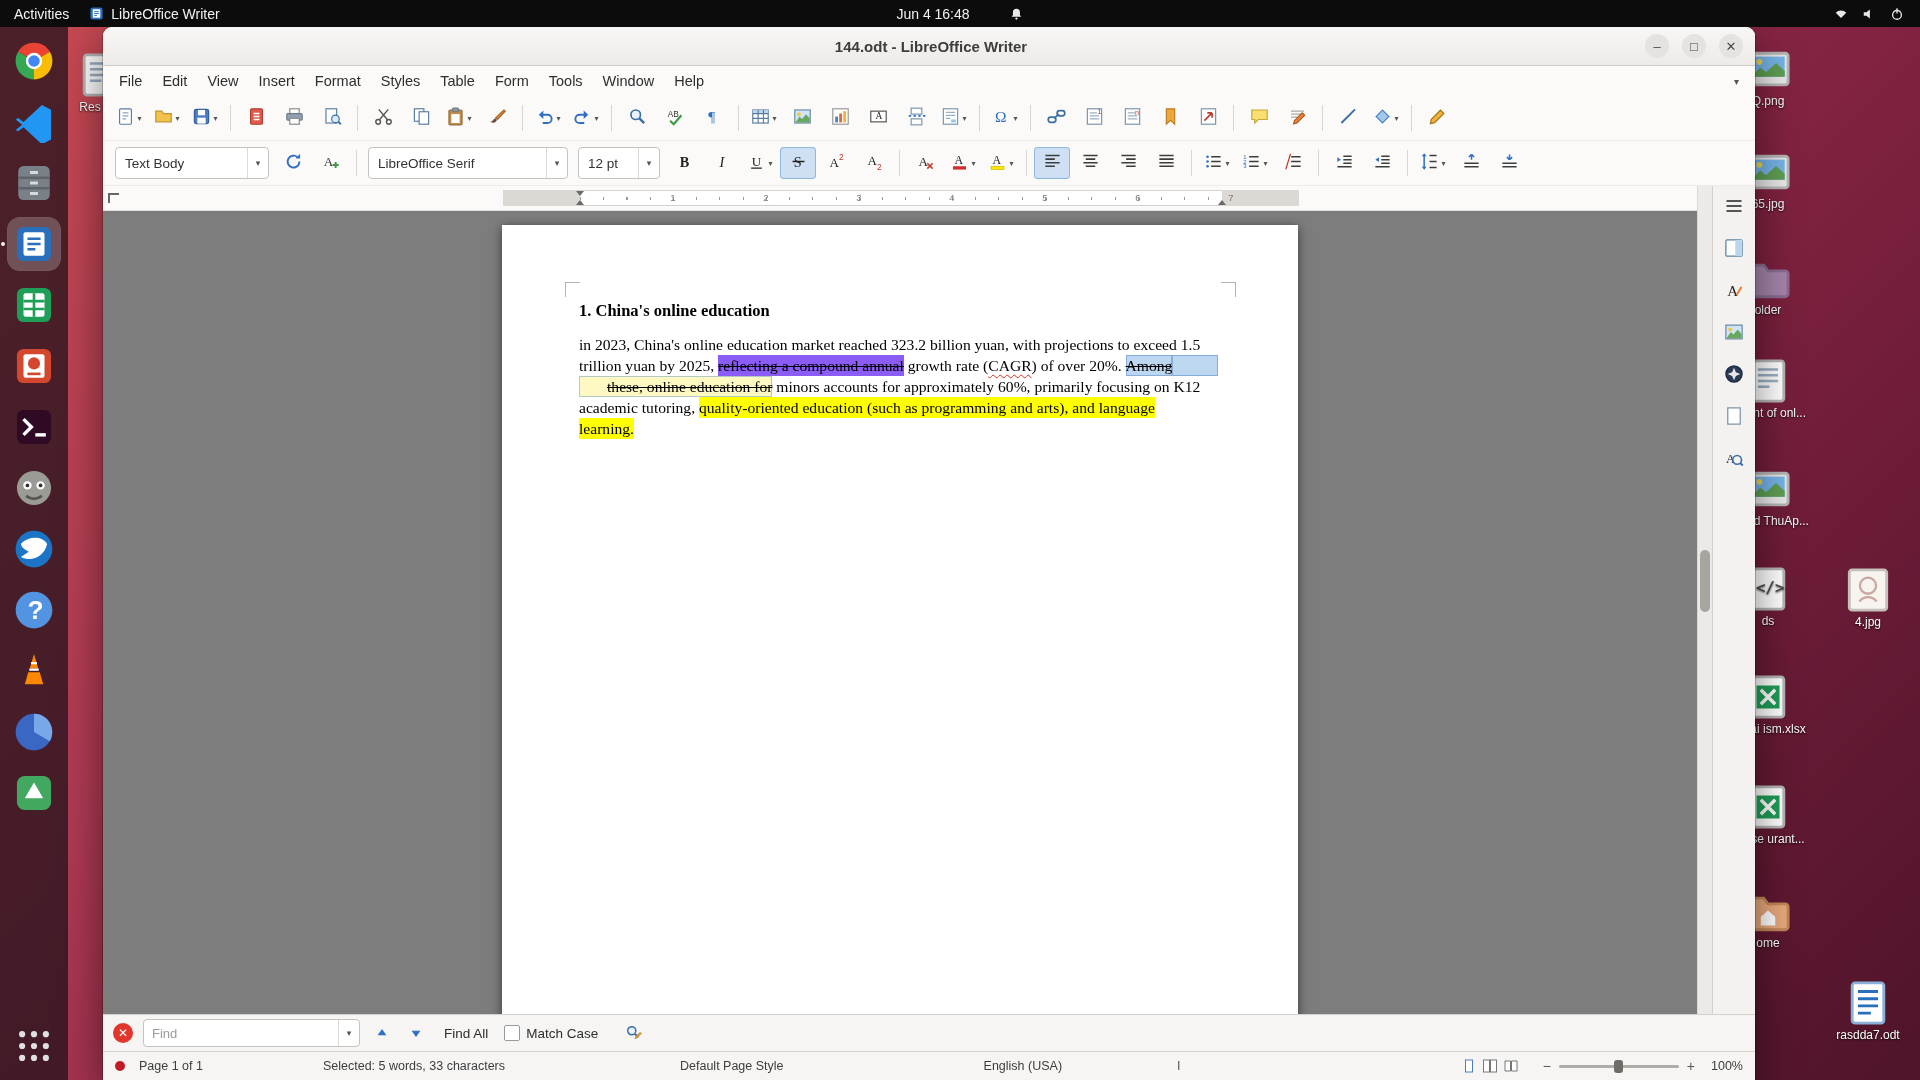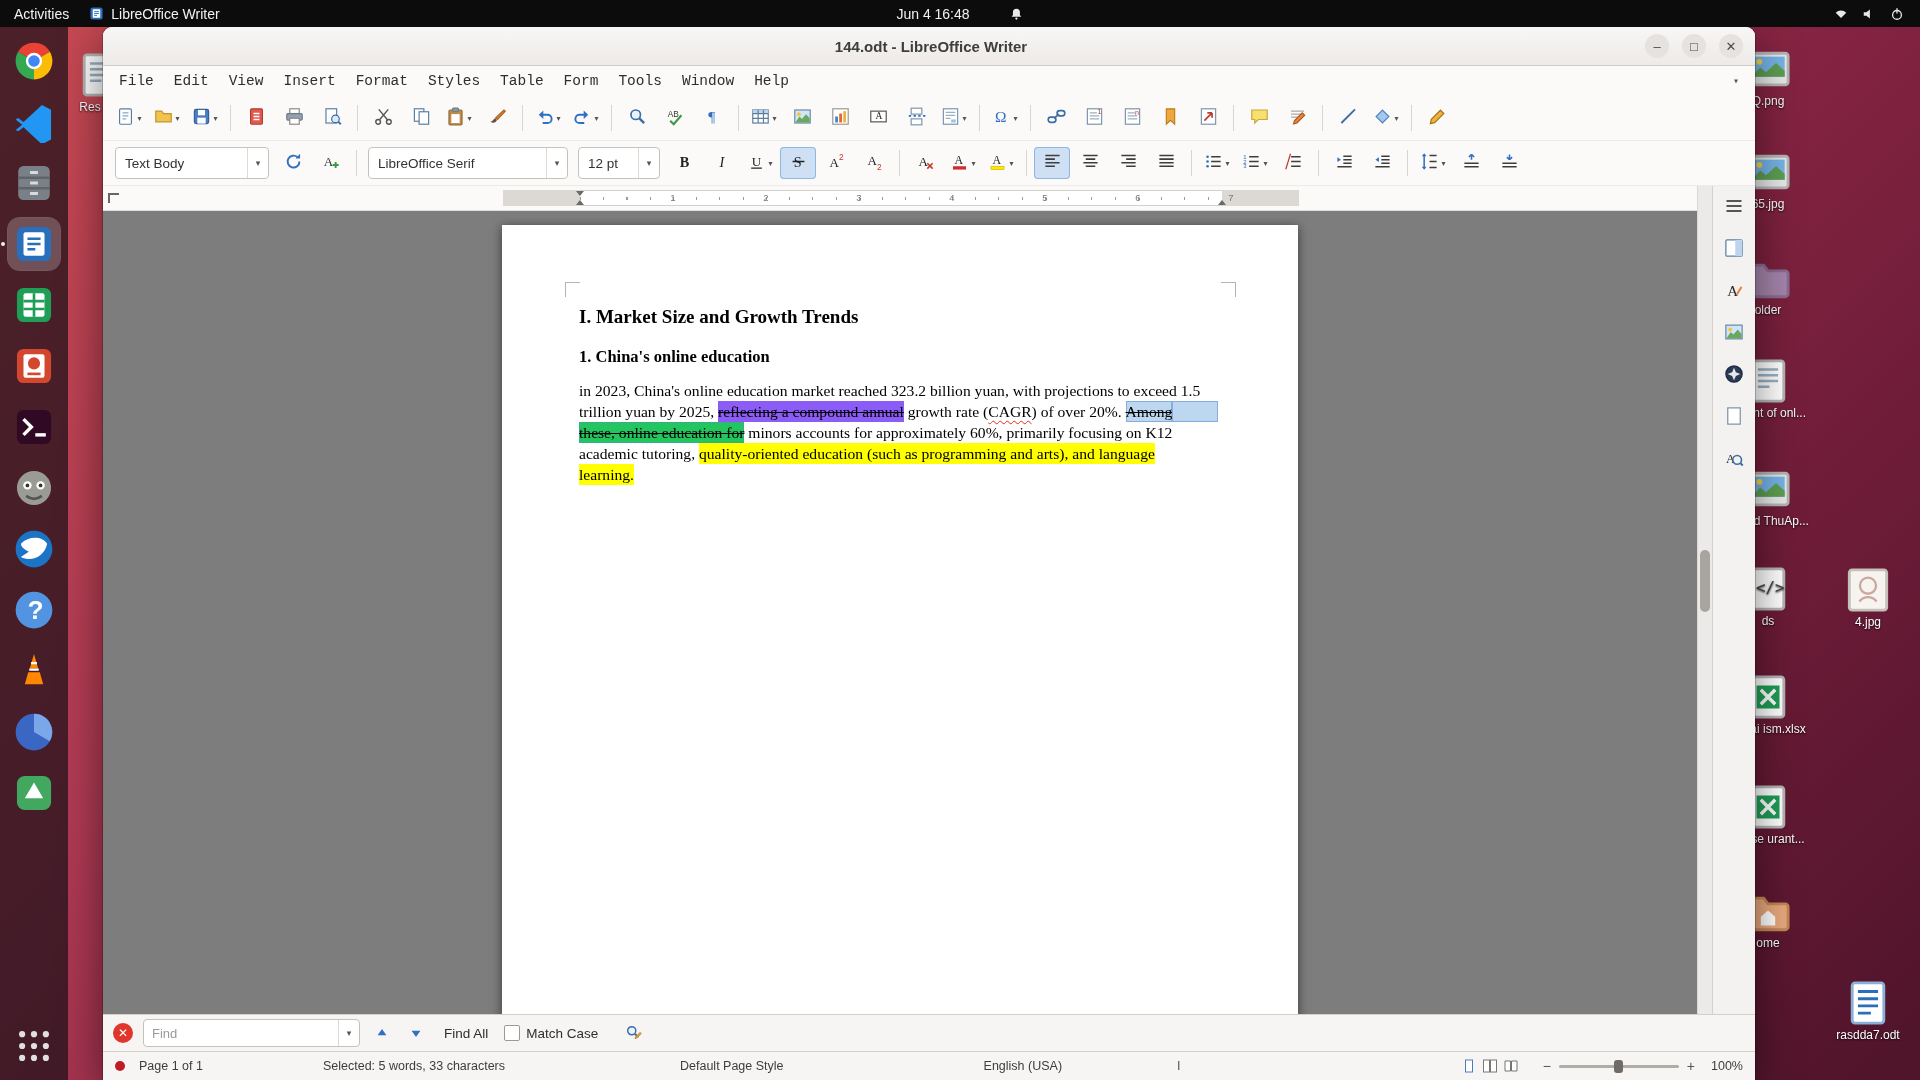--- a/index.html
+++ b/index.html
@@ -32,21 +32,21 @@
   .window{position:absolute;left:103px;top:27px;width:1652px;height:1053px;background:#fbfaf9;
     border-radius:9px 9px 0 0;box-shadow:0 12px 44px rgba(0,0,0,.5),0 0 0 1px rgba(0,0,0,.2);
     z-index:10;display:flex;flex-direction:column;overflow:hidden;}
   .titlebar{height:38px;flex:none;background:linear-gradient(#f8f7f6,#edeae7);border-bottom:1px solid #d0cbc6;
     display:flex;align-items:center;position:relative;}
   .win-title{position:absolute;left:4px;right:0;text-align:center;font-size:15px;font-weight:bold;color:#3d3d3d;}
   .win-controls{margin-left:auto;display:flex;gap:13px;padding-right:12px;z-index:1;}
   .wc{width:24px;height:24px;border-radius:50%;background:#e5e2df;display:flex;align-items:center;justify-content:center;
     font-size:13px;color:#4a4a4a;line-height:1;}
 
-  .menubar{height:30px;flex:none;display:flex;align-items:center;padding:0 6px;font-size:14.5px;color:#2e2e2e;font-family:Liberation Mono, monospace;}
+  .menubar{height:30px;flex:none;display:flex;align-items:center;padding:0 6px;font-size:14.5px;color:#2e2e2e;}
   .menu-item{padding:3px 10px;border-radius:4px;}
   .menubar-chevron{margin-left:auto;padding:0 10px;color:#555;font-size:10px;}
 
   .toolbar{height:44px;flex:none;display:flex;align-items:center;padding:0 8px;gap:2px;border-bottom:1px solid #edeae7;}
   .tbtn{height:32px;min-width:30px;border-radius:4px;display:flex;align-items:center;justify-content:center;padding:0 3px;}
   .tbtn.active{background:#cfe0f4;box-shadow:inset 0 0 0 1px #8fb8e0;}
   .dd-arrow{font-size:8px;color:#555;margin-left:2px;}
   .tsep{width:1px;height:26px;background:#d8d4d0;margin:0 5px;flex:none;}
   .combo{height:30px;border:1px solid #c6c1bc;border-radius:4px;background:#fff;display:flex;align-items:center;
     font-size:13.5px;color:#333;margin:0 4px;}
@@ -73,21 +73,21 @@
   .corner.tl{left:63px;top:57px;border-left:1px solid #b4b4b4;border-top:1px solid #b4b4b4;}
   .corner.tr{left:719px;top:57px;border-right:1px solid #b4b4b4;border-top:1px solid #b4b4b4;}
   .pcontent{padding:57px 80px 0 77px;font-family:"Liberation Serif",serif;color:#000;}
   .doc-h1{font-size:19px;font-weight:bold;margin:24px 0 0;}
   .doc-h2{font-size:16.5px;font-weight:bold;margin:19px 0 0;}
   #doc-lines{margin-top:13px;}
   .dline{display:flex;white-space:pre;font-size:15.6px;line-height:21px;height:21px;align-items:baseline;}
   .r-y{background:#ffff00;}
   .r-sy{background:#8b5cf6;text-decoration:line-through;}
   .r-ss{background:#bed7f0;text-decoration:line-through;box-shadow:inset 0 0 0 1px rgba(90,140,200,.55);}
-  .r-ssy{background:#22c55e;text-decoration:line-through;box-shadow:inset 0 0 0 1px rgba(90,140,200,.45);}
+  .r-ssy{background:#fef9c3;text-decoration:line-through;box-shadow:inset 0 0 0 1px rgba(90,140,200,.45);padding-left:28px;}
   .r-sq{text-decoration:underline;text-decoration-style:wavy;text-decoration-color:#e03020;text-decoration-thickness:1px;text-underline-offset:3px;}
   .r-fill{flex:1;align-self:stretch;background:#bed7f0;box-shadow:inset 0 0 0 1px rgba(90,140,200,.55);}
 
   .vscroll{width:14px;flex:none;background:#eceae8;border-left:1px solid #dcd8d4;position:relative;}
   .vthumb{position:absolute;left:2px;right:2px;top:44%;height:62px;background:#a8a4a0;border-radius:6px;}
   .side-tabs{width:42px;flex:none;background:#f4f2f0;border-left:1px solid #d5d0cb;display:flex;flex-direction:column;
     align-items:center;padding-top:4px;gap:10px;}
   .sbtn{width:32px;height:32px;border-radius:4px;display:flex;align-items:center;justify-content:center;}
 
   
@@ -796,21 +796,20 @@
               <span class="ruler-num" style="left: 542px;">5</span>
               <span class="ruler-num" style="left: 635px;">6</span>
               <span class="ruler-num" style="left: 728px;">7</span>
             </div>
         </div>
         <div class="canvas">
           <div class="page">
             <span class="corner tl"></span>
             <span class="corner tr"></span>
             <div class="pcontent">
-              <div class="doc-h1">I. Market Size and Growth Trends</div>
               <div class="doc-h2">1. China's online education</div>
               <div id="doc-lines">
                   <div class="dline"><span class="r-n">in 2023, China's online education market reached 323.2 billion yuan, with projections to exceed 1.5</span></div>
                   <div class="dline"><span class="r-n">trillion yuan by 2025, </span><span class="r-sy">reflecting a compound annual</span><span class="r-n"> growth rate (</span><span class="r-sq">CAGR</span><span class="r-n">) of over 20%. </span><span class="r-ss">Among</span><span class="r-fill"></span></div>
                   <div class="dline"><span class="r-ssy">these, online education for</span><span class="r-n"> minors accounts for approximately 60%, primarily focusing on K12</span></div>
                   <div class="dline"><span class="r-n">academic tutoring, </span><span class="r-y">quality-oriented education (such as programming and arts), and language</span></div>
                   <div class="dline"><span class="r-y">learning.</span></div>
                 </div>
             </div>
           </div>

